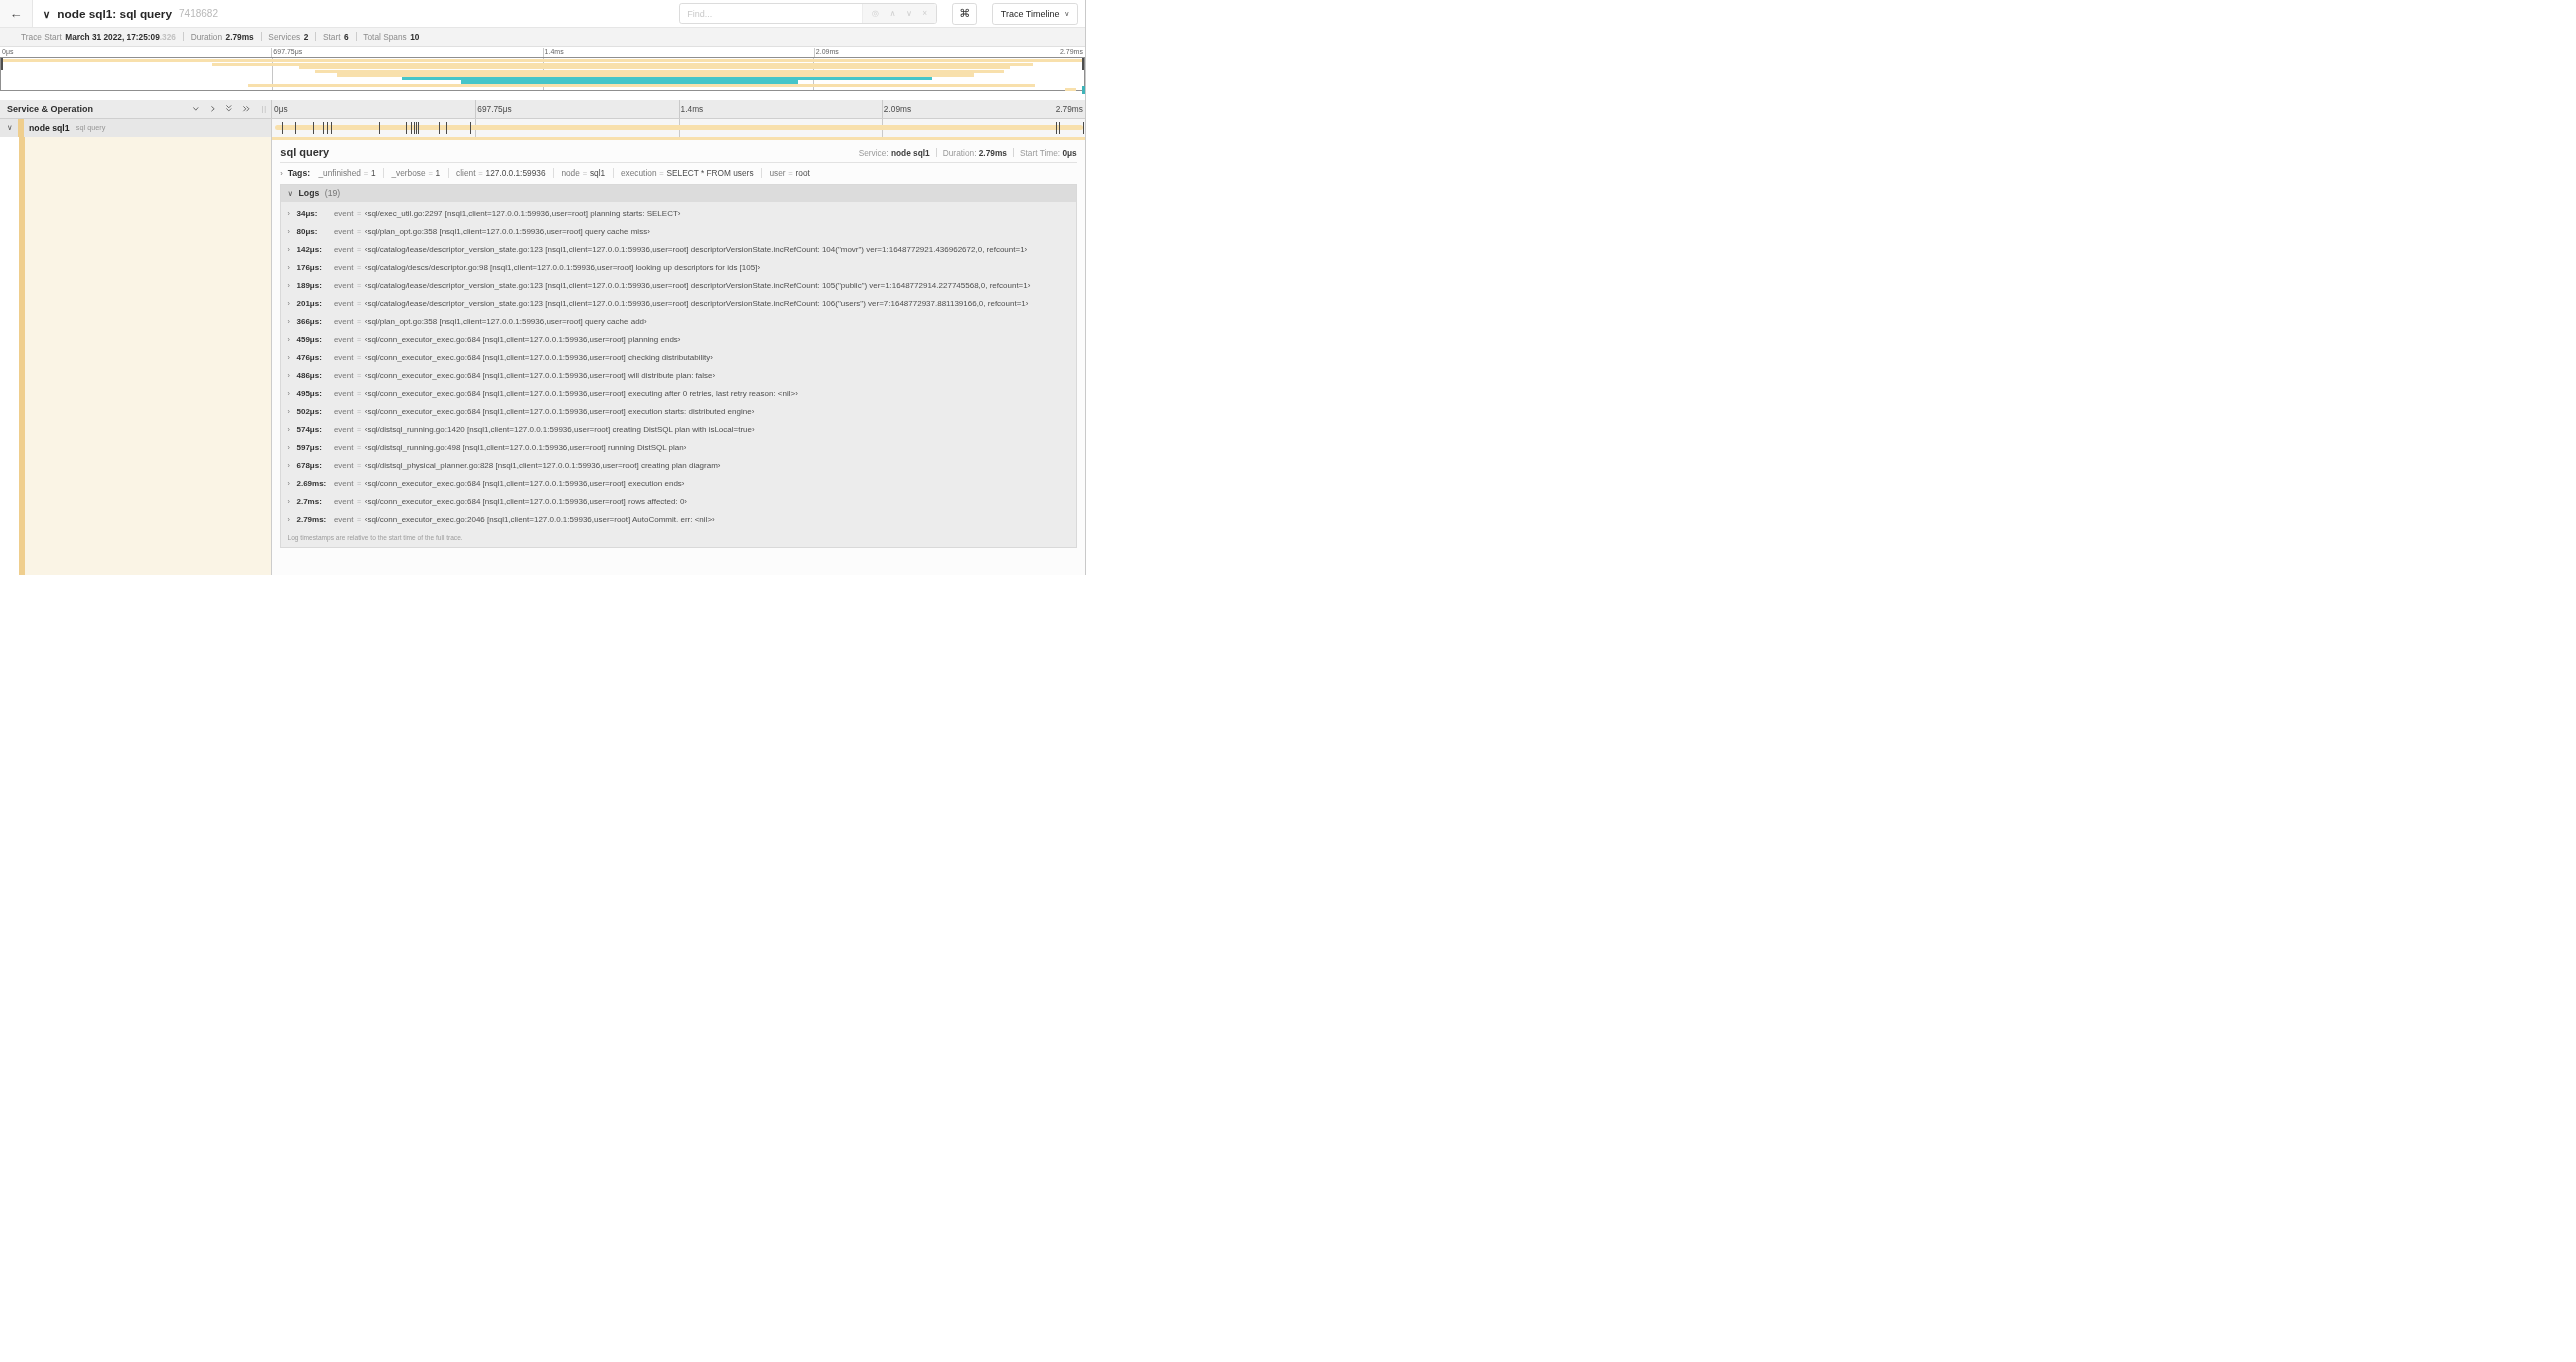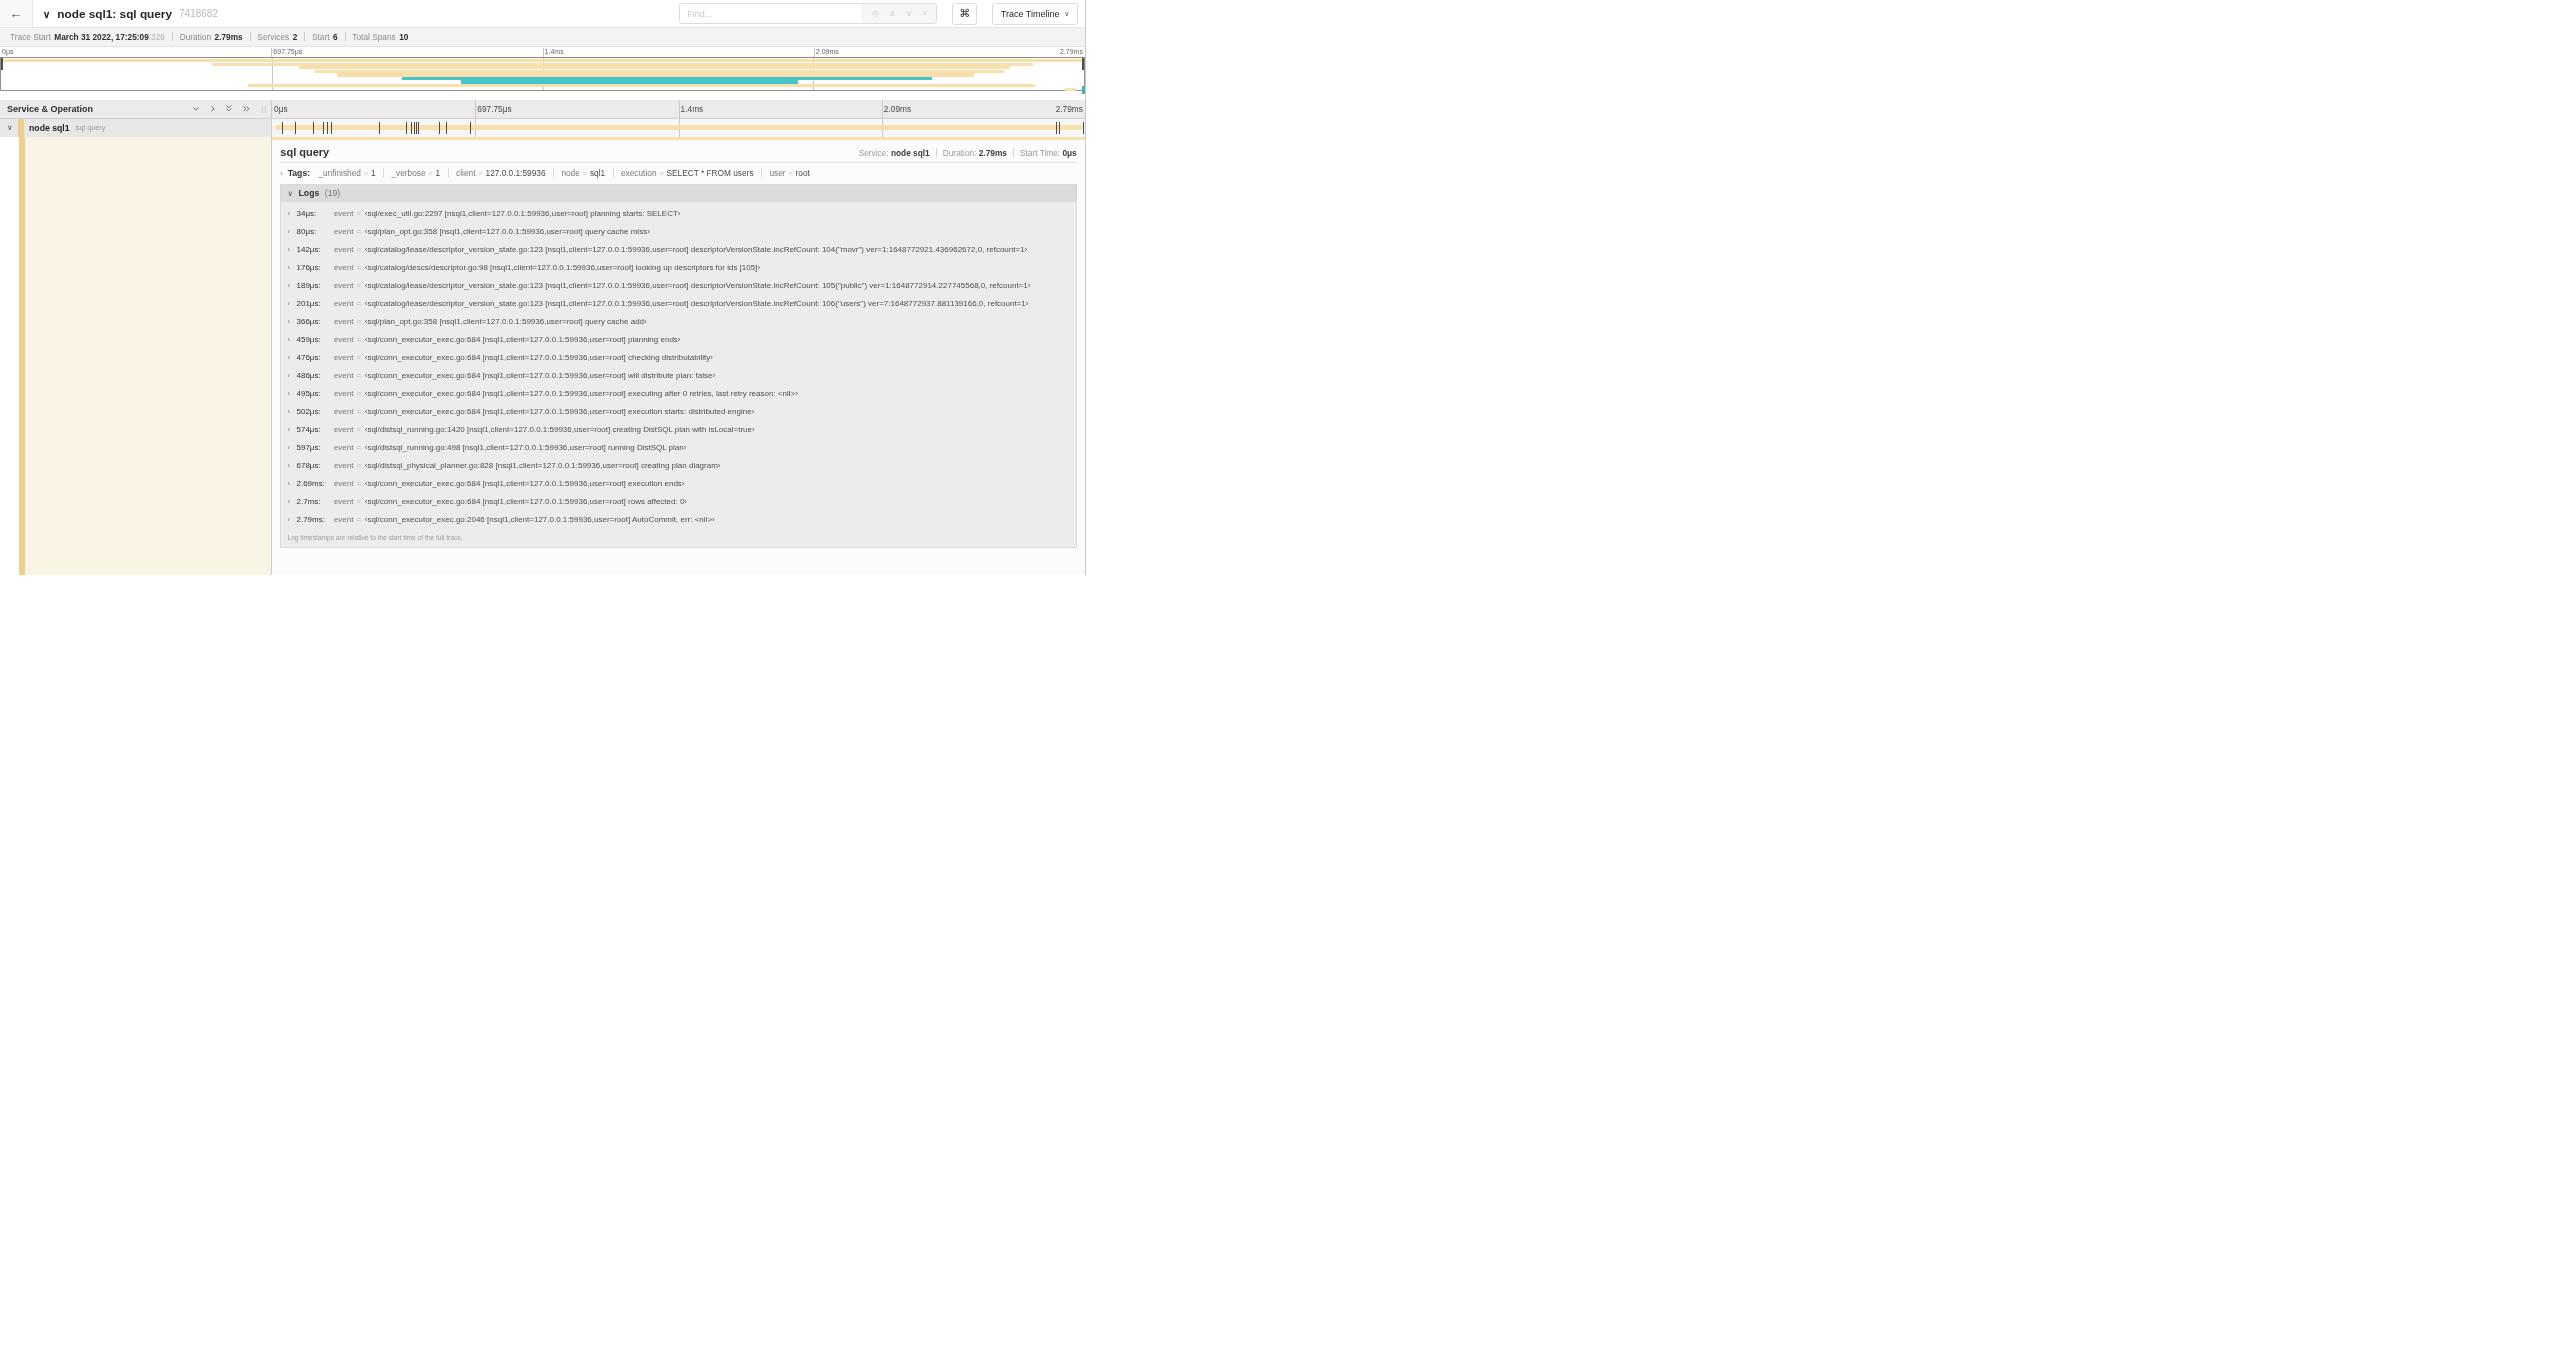--- a/index.html
+++ b/index.html
@@ -22,21 +22,21 @@
   .find-group { display:flex; align-items:stretch; height:21px; border:0.7px solid #dcdcdc; border-radius:2.8px; overflow:hidden; width:258px; background:#fff; }
   .find-input { border:none; outline:none; flex:1; padding:0 7px; font-size:9px; color:#444; background:transparent; }
   .find-input::placeholder { color:#c9c9c9; }
   .find-icons { display:flex; align-items:center; gap:10.4px; padding:0 9px; background:#f6f6f6; border-left:0.7px solid #ededed; color:#cfcfcf; font-size:8.3px; }
   .find-icons span { line-height:1; }
   .btn-sq { height:22px; min-width:25px; display:flex; align-items:center; justify-content:center;
     background:#fff; border:0.7px solid #dcdcdc; border-radius:2.8px; font-size:11px; color:#333; cursor:pointer; }
   .view-btn { gap:4.8px; font-size:9px; padding:0 7.6px; color:#262626; white-space:nowrap; }
   .view-btn .vchev { font-size:7px; color:#555; }
   
-  .summary-bar { height:18.7px; background:#f3f3f3; border-bottom:0.7px solid #e0e0e0; display:flex; align-items:center; padding-left:10px; font-size:8.3px; }
+  .summary-bar { height:18.7px; background:#f3f3f3; border-bottom:0.7px solid #e0e0e0; display:flex; align-items:center; padding-left:21px; font-size:8.3px; }
   .sum-item { display:flex; align-items:center; white-space:nowrap; }
   .sum-label { color:#8c8c8c; margin-right:3.5px; }
   .sum-value { color:#2e2e2e; font-weight:bold; }
   .sum-suffix { color:#c2c2c2; font-weight:bold; }
   .sum-sep { width:0.7px; height:9px; background:#cccccc; margin:0 7px; }
   
   .minimap { position:relative; margin-top:1.4px; }
   .mm-labels { position:relative; height:9px; font-size:7px; color:#666; }
   .mm-label { position:absolute; top:0; white-space:nowrap; }
   .mm-canvas { position:relative; height:34px; border:0.7px solid #8f8f8f; background:#fff; }
@@ -88,21 +88,21 @@
   .tag-val { color:#4a4a4a; }
   .tag-sep { width:0.7px; height:9.7px; background:#ddd; margin:0 7.6px; }
   .logs-block { margin:2.1px 8.3px 0; border:0.7px solid #d9d9d9; background:#ececec; }
   .logs-head { background:#dcdcdc; padding:2.8px 6.2px 3.5px; font-size:8.7px; display:flex; align-items:center; gap:5.5px; cursor:pointer; }
   .logs-head .lchev { color:#555; font-size:7.6px; }
   .logs-title { font-weight:bold; color:#333; }
   .logs-count { color:#777; }
   .logs-body { padding-top:2.8px; }
   .log-row { display:flex; align-items:center; height:18px; padding-left:6.2px; font-size:8px; white-space:nowrap; overflow:hidden; cursor:pointer; }
   .log-chevron { color:#777; font-size:7px; width:9px; flex:none; }
-  .log-time { font-weight:normal; color:#333; width:36px; flex:none; }
+  .log-time { font-weight:bold; color:#333; width:36px; flex:none; }
   .log-field { color:#787878; margin-left:1.4px; }
   .log-eq { color:#b7b7b7; margin:0 3.5px; font-size:7.3px; }
   .log-value { color:#4f4f4f; }
   .logs-foot { font-size:6.6px; color:#9c9c9c; padding:5.5px 6.2px 5.5px; }
   .panel-footer { display:flex; justify-content:flex-end; align-items:center; gap:3.5px; padding:6.2px 8.3px 7px; font-size:7.6px; margin-top:auto; }
   .spanid-label { color:#bdbdbd; }
   .spanid-value { color:#6b6b6b; }
   .link-icon { display:flex; }
 </style>
 </head>

